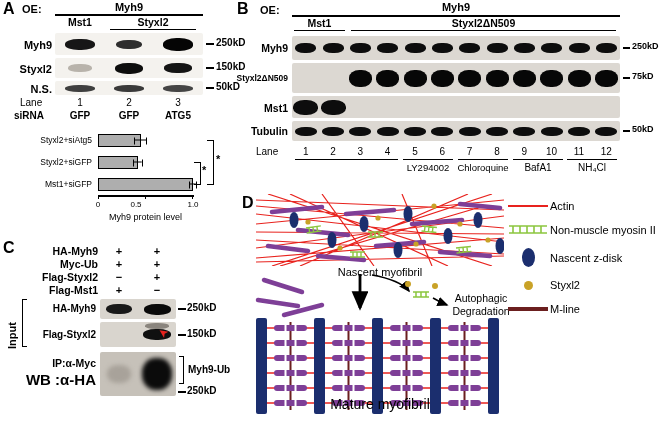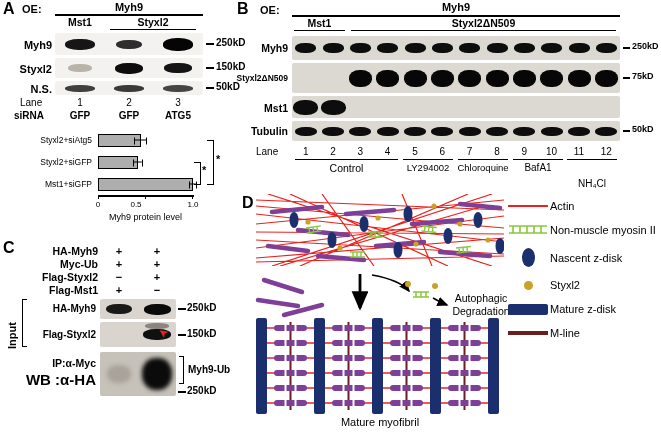--- a/index.html
+++ b/index.html
@@ -204,25 +204,24 @@
       <span>10</span>
       <span>11</span>
       <span>12</span>
   </div>
 
   <div class="hline" style="left:295px;top:159px;width:103px;height:1.2px"></div>
   <div class="hline" style="left:403px;top:159px;width:50px;height:1.2px"></div>
   <div class="hline" style="left:458px;top:159px;width:50px;height:1.2px"></div>
   <div class="hline" style="left:513px;top:159px;width:50px;height:1.2px"></div>
   <div class="hline" style="left:567px;top:159px;width:50px;height:1.2px"></div>
-  <div class="tlab" style="left:295px;top:162px;width:103px;font-size:10.5px">Control</div>
   <div class="tlab" style="left:396px;top:162px;width:64px;font-size:9.5px">LY294002</div>
   <div class="tlab" style="left:451px;top:162px;width:64px;font-size:9.5px">Chloroquine</div>
   <div class="tlab" style="left:513px;top:162px;width:50px">BafA1</div>
-  <div class="tlab" style="left:565px;top:178px;width:54px">NH₄Cl</div>
+  <div class="tlab" style="left:565px;top:162px;width:54px">NH₄Cl</div>
 
   <div class="abs pl" style="left:3px;top:239px">C</div>
 
   <div class="rowlab rt" style="left:18px;top:245px;width:80px;font-size:10.5px">HA-Myh9</div>
   <div class="sign" style="left:110px;top:245px">+</div>
   <div class="sign" style="left:148px;top:245px">+</div>
   <div class="rowlab rt" style="left:18px;top:258px;width:80px;font-size:10.5px">Myc-Ub</div>
   <div class="sign" style="left:110px;top:258px">+</div>
   <div class="sign" style="left:148px;top:258px">+</div>
   <div class="rowlab rt" style="left:18px;top:271px;width:80px;font-size:10.5px">Flag-Styxl2</div>
@@ -302,20 +301,21 @@
     <g fill="#c9a227">
       <circle cx="52" cy="28" r="2.6"></circle>
         <circle cx="122" cy="24" r="2.6"></circle>
         <circle cx="160" cy="50" r="2.6"></circle>
         <circle cx="204" cy="30" r="2.6"></circle>
         <circle cx="84" cy="54" r="2.6"></circle>
         <circle cx="232" cy="46" r="2.6"></circle>
         <circle cx="178" cy="12" r="2.6"></circle>
     </g>
   </svg>
+  <div class="abs ctr" style="left:290px;top:266px;width:180px;font-size:11px">Nascent myofibril</div>
 
   <svg class="abs" style="left:250px;top:272px" width="255" height="46" viewBox="0 0 255 46">
     <defs>
         <marker id="ah" markerWidth="8" markerHeight="8" refX="6" refY="3" orient="auto">
           <path d="M0 0L7 3L0 6Z" fill="#000"></path>
         </marker>
       </defs>
     <path d="M14 8 52 20 M8 28 48 34 M34 43 72 33" stroke="#7e3f97" stroke-width="4.5" stroke-linecap="round" fill="none"></path>
     <line x1="110" y1="2" x2="110" y2="36" stroke="#000" stroke-width="2.8" marker-end="url(#ah)"></line>
     <path d="M122 3 Q150 8 159 19" stroke="#000" stroke-width="1.6" fill="none" marker-end="url(#ah)"></path>
@@ -431,21 +431,21 @@
       <line x1="191" y1="87" x2="238" y2="87" stroke="#e8231e" stroke-width="1.6"></line>
       <rect x="198" y="84" width="33" height="6" rx="3" fill="#7e3f97"></rect>
       <rect x="208.5" y="84" width="2" height="6" fill="#fff"></rect>
       <rect x="218.5" y="84" width="2" height="6" fill="#fff"></rect>
       <rect x="6" y="2" width="11" height="96" rx="2" fill="#1b2e6e"></rect>
       <rect x="64" y="2" width="11" height="96" rx="2" fill="#1b2e6e"></rect>
       <rect x="122" y="2" width="11" height="96" rx="2" fill="#1b2e6e"></rect>
       <rect x="180" y="2" width="11" height="96" rx="2" fill="#1b2e6e"></rect>
       <rect x="238" y="2" width="11" height="96" rx="2" fill="#1b2e6e"></rect>
     </svg>
-  <div class="abs ctr" style="left:290px;top:416px;width:180px;font-size:11px">Mature myofibril</div>
+  <div class="abs ctr" style="left:290px;top:396px;width:180px;font-size:14px">Mature myofibril</div>
 
   <div class="abs" style="left:506px;top:200px;width:153px">
     <div class="lg-row">
       <div class="lg-shape">
           <div style="width:40px;height:2.2px;background:#e8231e"></div>
         </div>
       <div class="lg-text">Actin</div>
     </div>
     <div class="lg-row">
       <div class="lg-shape">
@@ -462,25 +462,19 @@
       <div class="lg-text">Nascent z-disk</div>
     </div>
     <div class="lg-row">
       <div class="lg-shape">
           <div style="width:9px;height:9px;background:#c9a227;border-radius:50%"></div>
         </div>
       <div class="lg-text">Styxl2</div>
     </div>
     <div class="lg-row">
       <div class="lg-shape">
-          <div style="width:40px;height:11px;background:#1b2e6e;border-radius:2px"></div>
-        </div>
-      <div class="lg-text">Mature z-disk</div>
-    </div>
-    <div class="lg-row">
-      <div class="lg-shape">
           <div style="width:40px;height:4px;background:#6b1f1f"></div>
         </div>
       <div class="lg-text">M-line</div>
     </div>
   </div>
 
 </div>
 
 </body></html>

